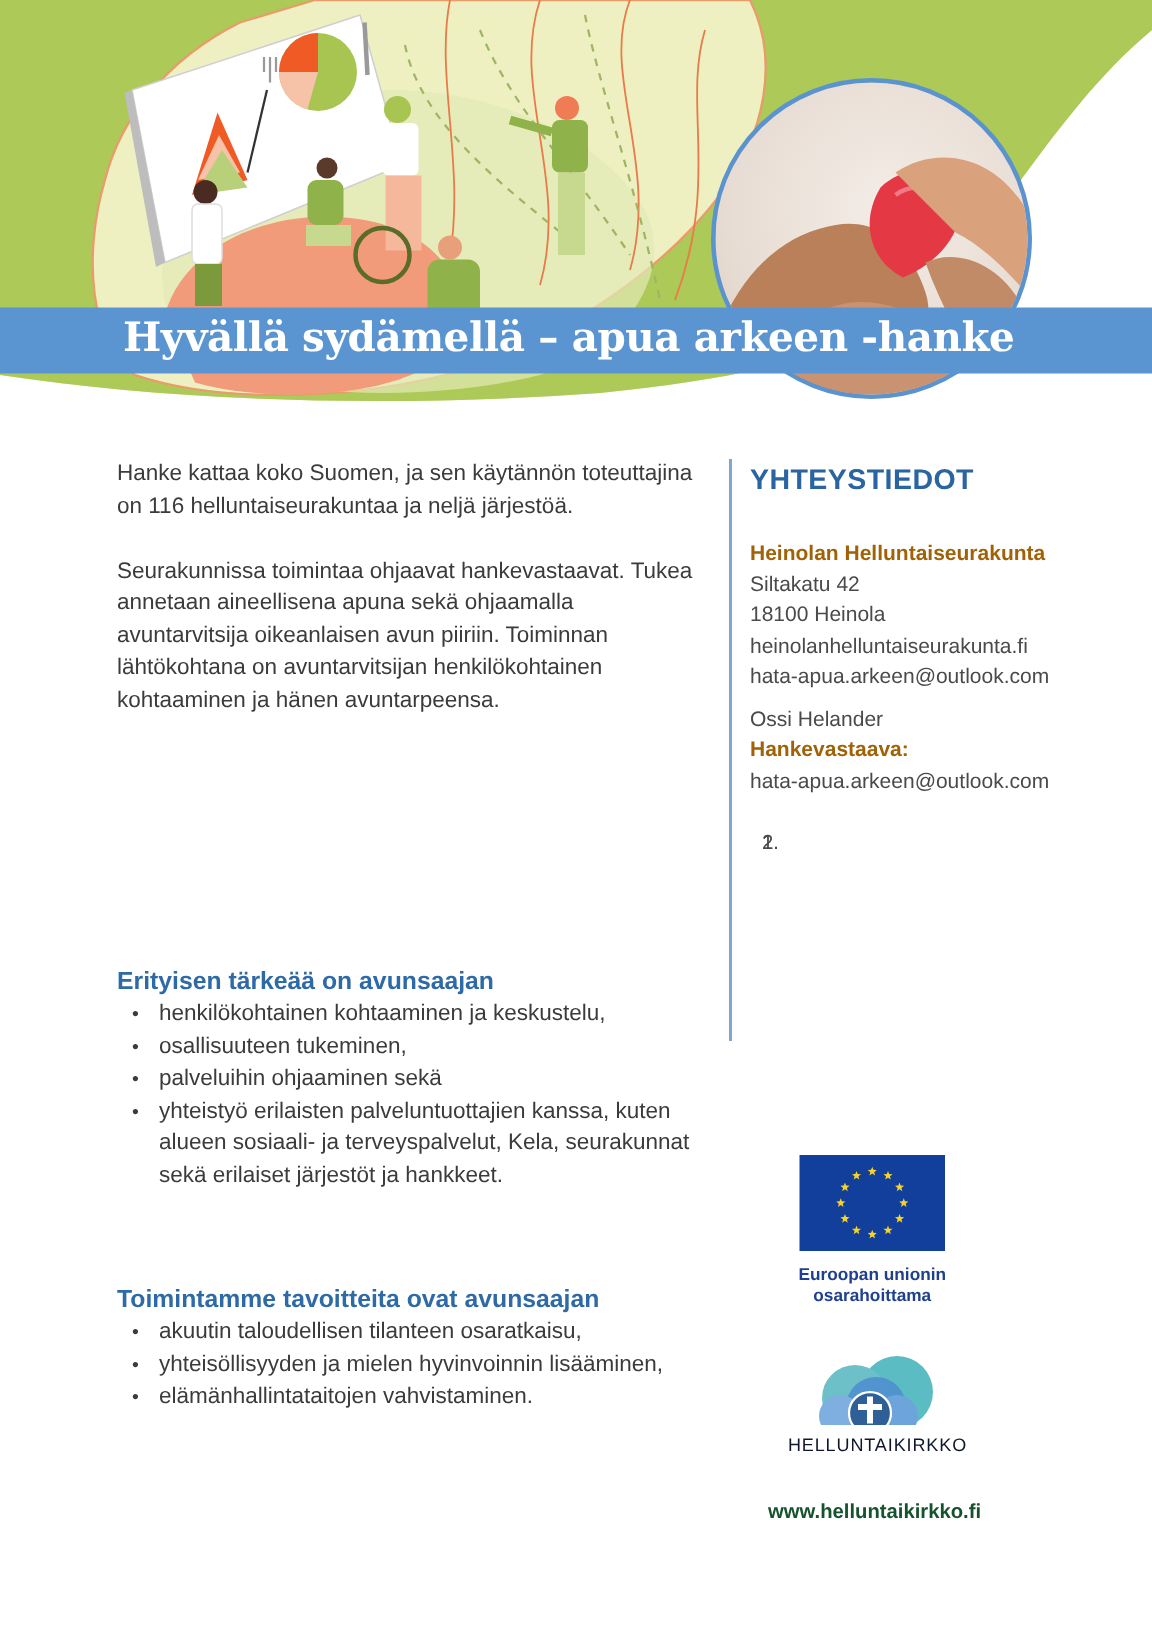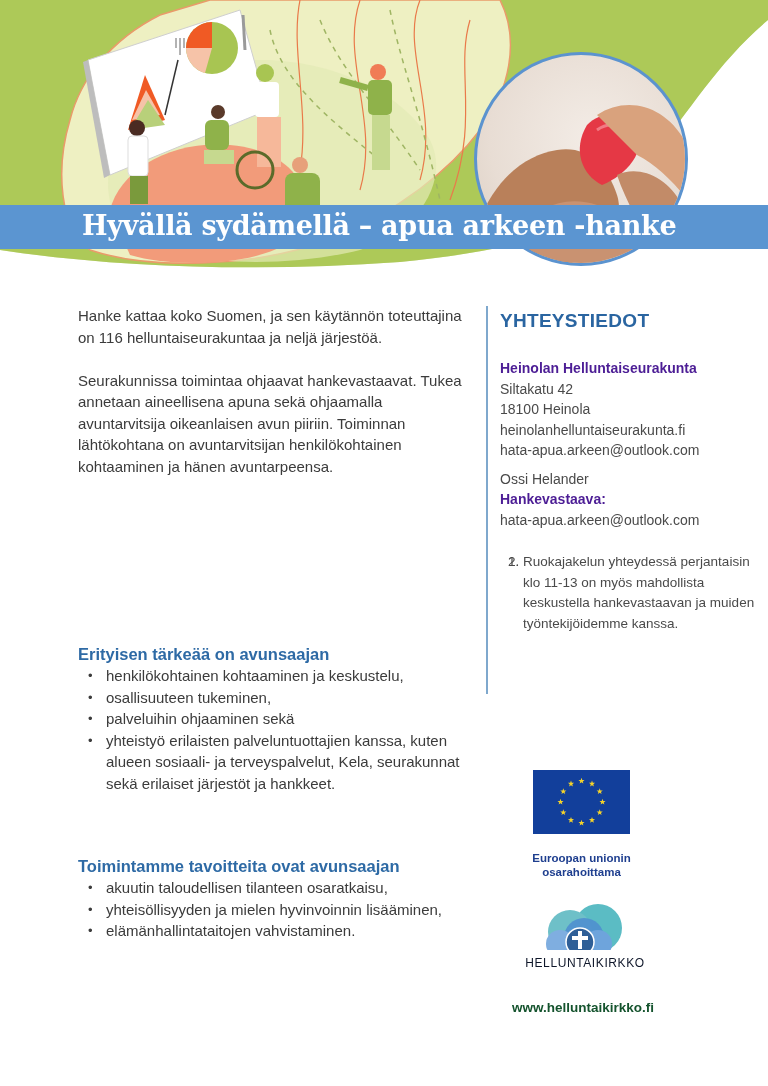--- a/index.html
+++ b/index.html
@@ -35,29 +35,29 @@
   .bullets li { position: relative; padding-left: 20px; font-size: 15px; line-height: 21.5px; color: #3b3b3b; }
   .bullets li .dot { position: absolute; left: 2px; top: 0; font-size: 13px; }
   .h1-wrap { position: absolute; left: 78px; top: 643px; width: 400px; }
   .h2-wrap { position: absolute; left: 78px; top: 855px; width: 400px; }
 
   
   .divider { position: absolute; left: 486px; top: 306px; width: 2px; height: 388px; background: #7fa8cd; }
   .right { position: absolute; left: 500px; top: 308px; width: 260px; }
   .contact-title { font-size: 19px; font-weight: bold; color: #2a65a1; letter-spacing: 0.3px; line-height: 26px; margin-bottom: 24px; }
   .contact-line { font-size: 14px; line-height: 20.5px; color: #4a4a4a; }
-  .contact-line.bold { font-weight: bold; color: #4c1d95; }
+  .contact-line.bold { font-weight: bold; color: #a16207; }
   .contact-block { margin-bottom: 8px; }
   .steps { position: absolute; left: 508px; top: 552px; width: 250px; list-style: none; }
   .steps li { position: relative; padding-left: 15px; font-size: 13.5px; line-height: 20.5px; color: #4a4a4a; }
   .steps li .num { position: absolute; left: 0; top: 0; }
 
   
   .eu-flag { position: absolute; left: 533px; top: 770px; width: 97px; height: 64px; background: #123f9b; }
-  .eu-caption { position: absolute; left: 520px; top: 843px; width: 123px; text-align: center; font-size: 11.5px; font-weight: bold; color: #1f3f8f; line-height: 14px; margin-top: 8px; }
+  .eu-caption { position: absolute; left: 520px; top: 843px; width: 123px; text-align: center; font-size: 11.5px; font-weight: bold; color: #1f3f8f; line-height: 14px; }
   .hk-logo { position: absolute; left: 540px; top: 902px; }
   .hk-name { position: absolute; left: 520px; top: 956px; width: 130px; text-align: center; font-size: 12px; color: #0f172a; letter-spacing: 0.6px; }
   .website { position: absolute; left: 512px; top: 1000px; font-size: 13.5px; font-weight: bold; color: #14532d; }
 </style>
 </head>
 <body>
 
 <div class="hero">
   <svg class="hero-bg" width="768" height="280" viewBox="0 0 768 280">
 
@@ -164,21 +164,21 @@
   </div>
   <div class="contact-block">
     <div class="contact-line">Ossi Helander</div>
     <div class="contact-line bold">Hankevastaava:</div>
     <div class="contact-line">hata-apua.arkeen@outlook.com</div>
   </div>
 </div>
 
 <ol class="steps">
   <li><span class="num">1.</span></li>
-  <li><span class="num">2.</span><span>Ruokajakelun yhteydessä perjantaisin klo 11-13 on myös mahdollista keskustella hankevastaavan ja muiden työntekijöidemme kanssa.</span></li>
+  <li><span class="num">2.</span></li>
 </ol>
 
 <div class="eu-flag">
   <svg width="97" height="64" viewBox="0 0 97 64" id="eu-stars">
       <polygon points="48.50,7.80 49.29,9.91 51.54,10.01 49.78,11.42 50.38,13.59 48.50,12.34 46.62,13.59 47.22,11.42 45.46,10.01 47.71,9.91" fill="#f5d32a"></polygon>
       <polygon points="59.00,10.61 59.79,12.73 62.04,12.82 60.28,14.23 60.88,16.40 59.00,15.16 57.12,16.40 57.72,14.23 55.96,12.82 58.21,12.73" fill="#f5d32a"></polygon>
       <polygon points="66.69,18.30 67.48,20.41 69.73,20.51 67.96,21.92 68.57,24.09 66.69,22.84 64.81,24.09 65.41,21.92 63.64,20.51 65.90,20.41" fill="#f5d32a"></polygon>
       <polygon points="69.50,28.80 70.29,30.91 72.54,31.01 70.78,32.42 71.38,34.59 69.50,33.34 67.62,34.59 68.22,32.42 66.46,31.01 68.71,30.91" fill="#f5d32a"></polygon>
       <polygon points="66.69,39.30 67.48,41.41 69.73,41.51 67.96,42.92 68.57,45.09 66.69,43.84 64.81,45.09 65.41,42.92 63.64,41.51 65.90,41.41" fill="#f5d32a"></polygon>
       <polygon points="59.00,46.99 59.79,49.10 62.04,49.20 60.28,50.60 60.88,52.78 59.00,51.53 57.12,52.78 57.72,50.60 55.96,49.20 58.21,49.10" fill="#f5d32a"></polygon>

